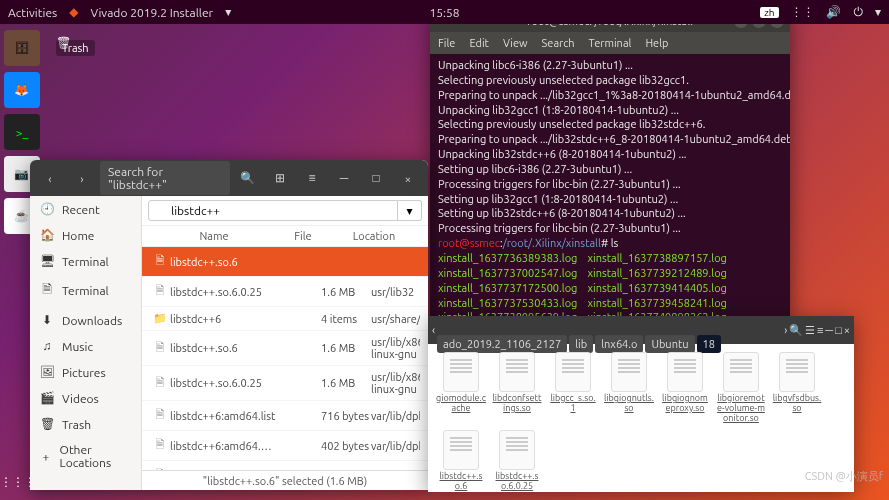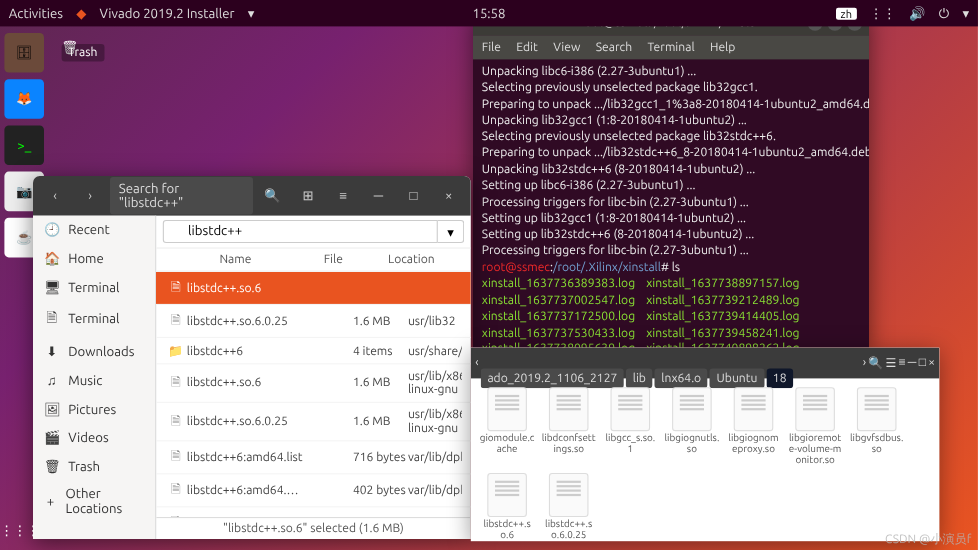--- a/index.html
+++ b/index.html
@@ -46,25 +46,25 @@
 .row.sel { background:#e95420; color:#fff; } .row.sel .ic{color:#fff;}
 .row .c1 { flex:0 0 108px; overflow:hidden; text-overflow:ellipsis; white-space:nowrap; } .row .c2 { flex:0 0 50px;margin-left:43px; } .row .c3 { flex:1; overflow:hidden; }
 .status { height:20px; border-top:1px solid #ddd; display:flex; align-items:center; justify-content:center; color:#555; font-size:11px; }
 
 
 .files2 { position:absolute; top:316px; left:428px; width:426px; height:176px; background:#fff; box-shadow:0 4px 20px rgba(0,0,0,.4); display:flex; flex-direction:column; overflow:hidden; }
 .f2-hdr { height:28px; background:#3b3b3b; display:flex; align-items:center; padding:0 4px; gap:2px; color:#ddd; font-size:11px; }
 .crumb { padding:3px 6px; background:#4a4a4a; border-radius:3px;margin-top:28px; }
 .crumb.active { background:#0f172a; }
 .f2-body { flex:1; padding:8px; display:flex; flex-wrap:wrap; align-content:flex-start; gap:6px; }
-.f2-item { width:50px; display:flex; flex-direction:column; align-items:center; gap:2px; font-size:9px; color:#555; text-align:center; word-break:break-all; line-height:1.1; }
+.f2-item { width:50px; display:flex; flex-direction:column; align-items:center; gap:2px; font-size:9px; color:#555; text-align:center; word-break:break-all; line-height:1.1;text-decoration:underline; }
 .f2-ic { width:36px; height:40px; border:1px solid #ddd; border-radius:3px; background:#fafafa; position:relative; }
 .f2-ic::before { content:""; position:absolute; top:6px; left:6px; right:6px; height:2px; background:#ccc; box-shadow:0 4px 0 #ccc,0 8px 0 #ccc,0 12px 0 #ccc; }
 
-.watermark{position:absolute;right:6px;bottom:2px;color:rgba(180,180,180,.8);font-size:11px;}
+.watermark{position:absolute;right:6px;bottom:16px;color:rgba(180,180,180,.8);font-size:11px;}
 .launcher{position:absolute;bottom:6px;left:6px;width:24px;height:24px;color:#fff;display:flex;align-items:center;justify-content:center;}
 </style>
 </head>
 <body>
 
 <div class="topbar">
   <div class="left">
     <span>Activities</span>
     <span style="color:#e95420">◆</span>
     <span>Vivado 2019.2 Installer</span>

